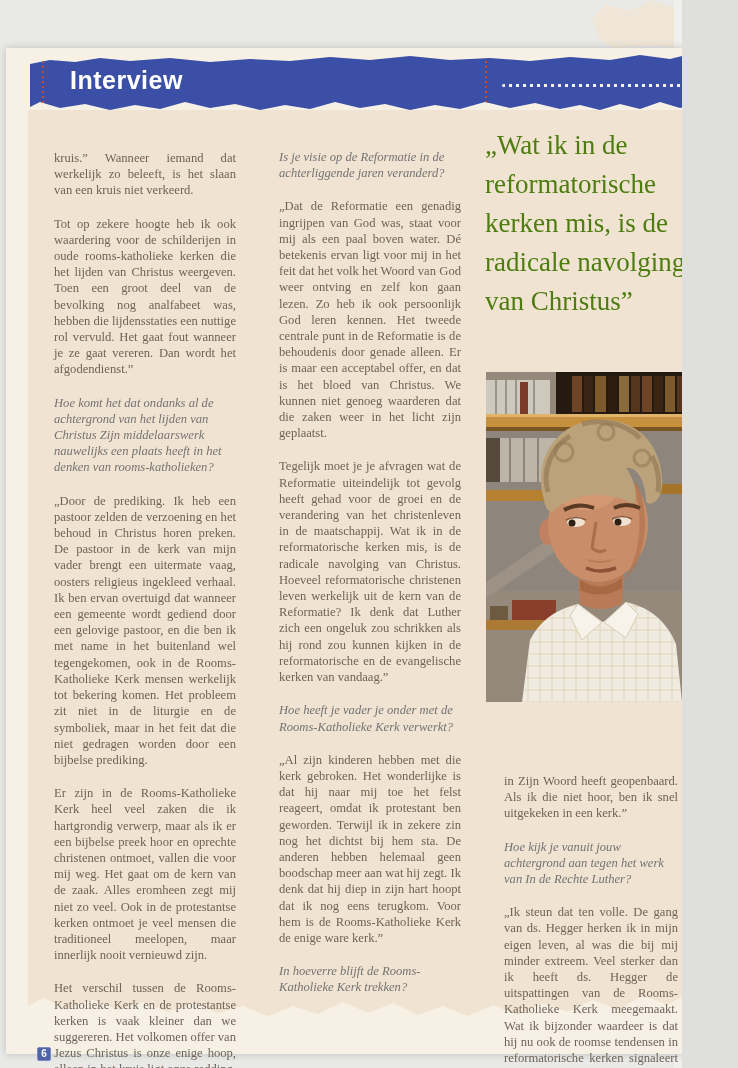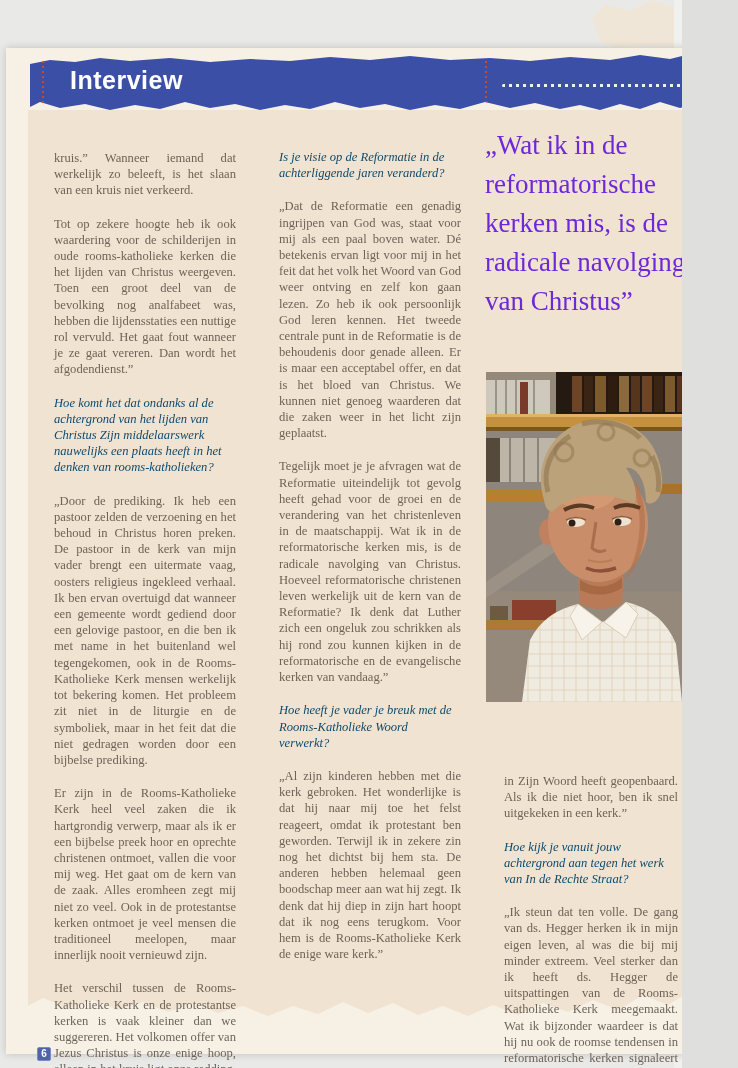--- a/index.html
+++ b/index.html
@@ -32,27 +32,27 @@
     font-weight:bold;font-size:25px;letter-spacing:.5px;}
   .red-dots{position:absolute;top:4px;width:2px;height:54px;
     background:repeating-linear-gradient(to bottom,#c34b32 0 2px,transparent 2px 5px);}
   .red-dots.l{left:12px;} .red-dots.m{left:455px;}
   .white-dots{position:absolute;left:472px;top:32px;width:194px;height:3px;border-radius:2px;
     background:repeating-linear-gradient(to right,#f3f1ec 0 3px,transparent 3px 7px);}
 
   
   .col{position:absolute;font-size:12.6px;line-height:16.2px;color:#6e6358;}
   .col p{margin:17px;text-align:justify;hyphens:auto;-webkit-hyphens:auto;}
-  .col p.question{font-style:italic;margin-top:16px;text-align:left;color:#0c4a6e;}
+  .col p.question{font-style:italic;margin-top:16px;text-align:left;color:#737373;}
   .col1{left:31px;top:85px;width:216px;}
   .col2{left:256px;top:85px;width:216px;}
   .col3{left:481px;top:708px;width:208px;}
 
   
-  .quote{position:absolute;left:479px;top:78px;width:212px;font-size:27px;line-height:39px;color:#6d28d9;}
+  .quote{position:absolute;left:479px;top:78px;width:212px;font-size:27px;line-height:39px;color:#4d7c0f;}
 
   
   .photo{position:absolute;left:480px;top:324px;width:204px;height:330px;overflow:hidden;}
 
   
   .footer{position:absolute;left:31px;top:978px;display:flex;align-items:center;}
   .badge{display:inline-flex;align-items:center;justify-content:center;width:14px;height:14px;border-radius:2px;
     background:#4f63a8;color:#fff;font-family:"Liberation Sans",sans-serif;font-weight:bold;font-size:10px;
     border:1px solid #7c8cc0;box-sizing:border-box;}
   .mag{margin-left:9px;color:#3f57a0;font-weight:bold;font-size:12px;letter-spacing:.6px;margin-top:40px;}
@@ -82,22 +82,23 @@
       <p class="question">Hoe komt het dat ondanks al de achtergrond van het lijden van Christus Zijn middelaarswerk nauwelijks een plaats heeft in het denken van rooms-katholieken?</p>
       <p class="body">„Door de prediking. Ik heb een pastoor zelden de verzoening en het behoud in Christus horen preken. De pastoor in de kerk van mijn vader brengt een uitermate vaag, oosters religieus ingekleed verhaal. Ik ben ervan overtuigd dat wanneer een gemeente wordt gediend door een gelovige pastoor, en die ben ik met name in het buitenland wel tegengekomen, ook in de Rooms-Katholieke Kerk mensen werkelijk tot bekering komen. Het probleem zit niet in de liturgie en de symboliek, maar in het feit dat die niet gedragen worden door een bijbelse prediking.</p>
       <p class="body">Er zijn in de Rooms-Katholieke Kerk heel veel zaken die ik hartgrondig verwerp, maar als ik er een bijbelse preek hoor en oprechte christenen ontmoet, vallen die voor mij weg. Het gaat om de kern van de zaak. Alles eromheen zegt mij niet zo veel. Ook in de protestantse kerken ontmoet je veel mensen die traditioneel meelopen, maar innerlijk nooit vernieuwd zijn.</p>
       <p class="body">Het verschil tussen de Rooms-Katholieke Kerk en de protestantse kerken is vaak kleiner dan we suggereren. Het volkomen offer van Jezus Christus is onze enige hoop, alleen in het kruis ligt onze redding, maar we hebben allemaal de neiging ook zelf genoegdoening bij God aan te brengen. Buiten Christus om. Op z'n minst willen we een klein stukje van</p>
     </div>
 
     <div class="col col2">
       <p class="question">Is je visie op de Reformatie in de achterliggende jaren veranderd?</p>
       <p class="body">„Dat de Reformatie een genadig ingrijpen van God was, staat voor mij als een paal boven water. Dé betekenis ervan ligt voor mij in het feit dat het volk het Woord van God weer ontving en zelf kon gaan lezen. Zo heb ik ook persoonlijk God leren kennen. Het tweede centrale punt in de Reformatie is de behoudenis door genade alleen. Er is maar een acceptabel offer, en dat is het bloed van Christus. We kunnen niet genoeg waarderen dat die zaken weer in het licht zijn geplaatst.</p>
       <p class="body">Tegelijk moet je je afvragen wat de Reformatie uiteindelijk tot gevolg heeft gehad voor de groei en de verandering van het christenleven in de maatschappij. Wat ik in de reformatorische kerken mis, is de radicale navolging van Christus. Hoeveel reformatorische christenen leven werkelijk uit de kern van de Reformatie? Ik denk dat Luther zich een ongeluk zou schrikken als hij rond zou kunnen kijken in de reformatorische en de evangelische kerken van vandaag.”</p>
-      <p class="question">Hoe heeft je vader je breuk met de Rooms-Katholieke Woord verwerkt?</p>
+      <p class="question">Hoe heeft je vader je onder met de Rooms-Katholieke Kerk verwerkt?</p>
       <p class="body">„Al zijn kinderen hebben met die kerk gebroken. Het wonderlijke is dat hij naar mij toe het felst reageert, omdat ik protestant ben geworden. Terwijl ik in zekere zin nog het dichtst bij hem sta. De anderen hebben helemaal geen boodschap meer aan wat hij zegt. Ik denk dat hij diep in zijn hart hoopt dat ik nog eens terugkom. Voor hem is de Rooms-Katholieke Kerk de enige ware kerk.”</p>
+      <p class="question">In hoeverre blijft de Rooms-Katholieke Kerk trekken?</p>
     </div>
 
     <div class="quote">„Wat ik in de reformatorische kerken mis, is de radicale navolging van Christus”</div>
 
     <div class="photo">
       <svg width="204" height="330" viewBox="0 0 204 330" xmlns="http://www.w3.org/2000/svg">
         <defs>
           <pattern id="chk" width="12" height="12" patternUnits="userSpaceOnUse">
             <path d="M0 6 H12 M6 0 V12" stroke="#d9c9ac" stroke-width="1" fill="none"></path>
           </pattern>
@@ -161,21 +162,21 @@
         <circle cx="132" cy="150" r="3.5" fill="#2e1f16"></circle>
         <path d="M80,148 q10,-5 20,0 M126,147 q10,-5 20,0" stroke="#8a5c3e" stroke-width="1.5" fill="none"></path>
         <path d="M110,150 L106,176 Q112,182 120,178" stroke="#a96e4c" stroke-width="3" fill="none"></path>
         <path d="M100,196 Q114,202 130,196" stroke="#8d5138" stroke-width="3.5" fill="none"></path>
         <path d="M102,188 Q114,192 126,188" stroke="#b0774f" stroke-width="2" fill="none" opacity="0.7"></path>
       </svg>
     </div>
 
     <div class="col col3">
       <p class="body">in Zijn Woord heeft geopenbaard. Als ik die niet hoor, ben ik snel uitgekeken in een kerk.”</p>
-      <p class="question">Hoe kijk je vanuit jouw achtergrond aan tegen het werk van In de Rechte Straat?</p>
+      <p class="question">Hoe kijk je vanuit jouw achtergrond aan tegen het werk van In de Rechte Luther?</p>
       <p class="body">„Ik steun dat ten volle. De gang van ds. Hegger herken ik in mijn eigen leven, al was die bij mij minder extreem. Veel sterker dan ik heeft ds. Hegger de uitspattingen van de Rooms-Katholieke Kerk meegemaakt. Wat ik bijzonder waardeer is dat hij nu ook de roomse tendensen in reformatorische kerken signaleert en onder kritiek durft te stellen. Ook een gereformeerd mens vergeet gemakkelijk waar het in de Reformatie om ging.”</p>
     </div>
 
     <div class="footer">
       <span class="badge">6</span>
       <span class="mag">IN DE RECHTE STRAAT</span>
     </div>
   </div>
 </div>
 

